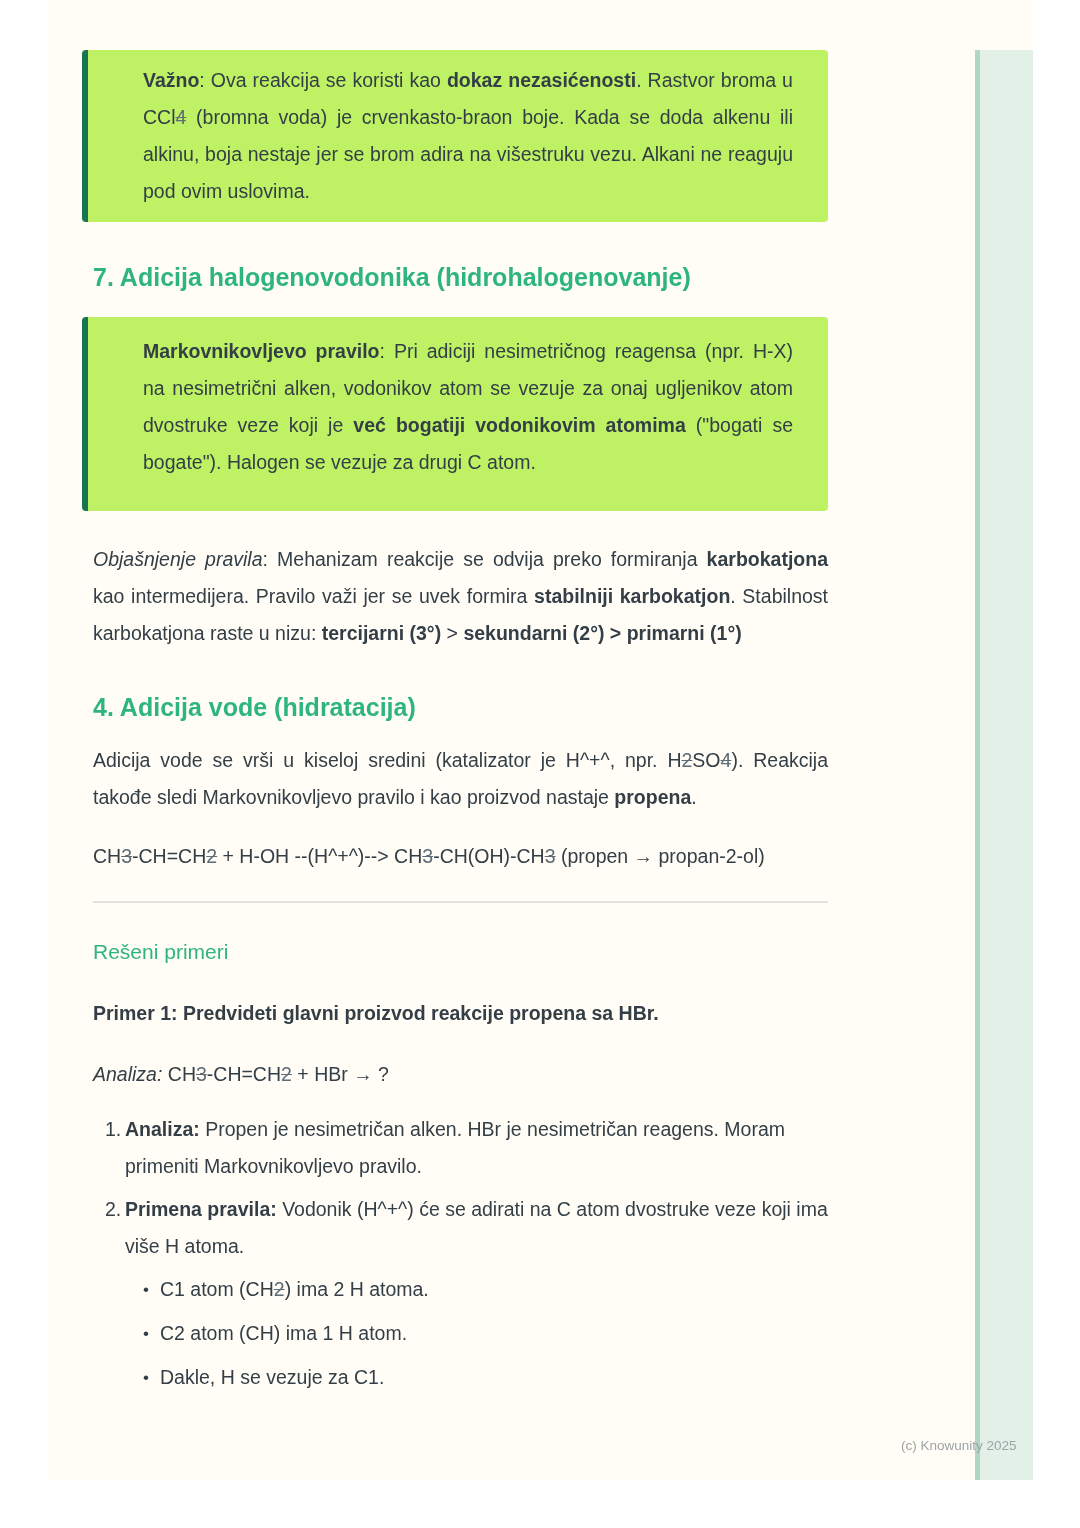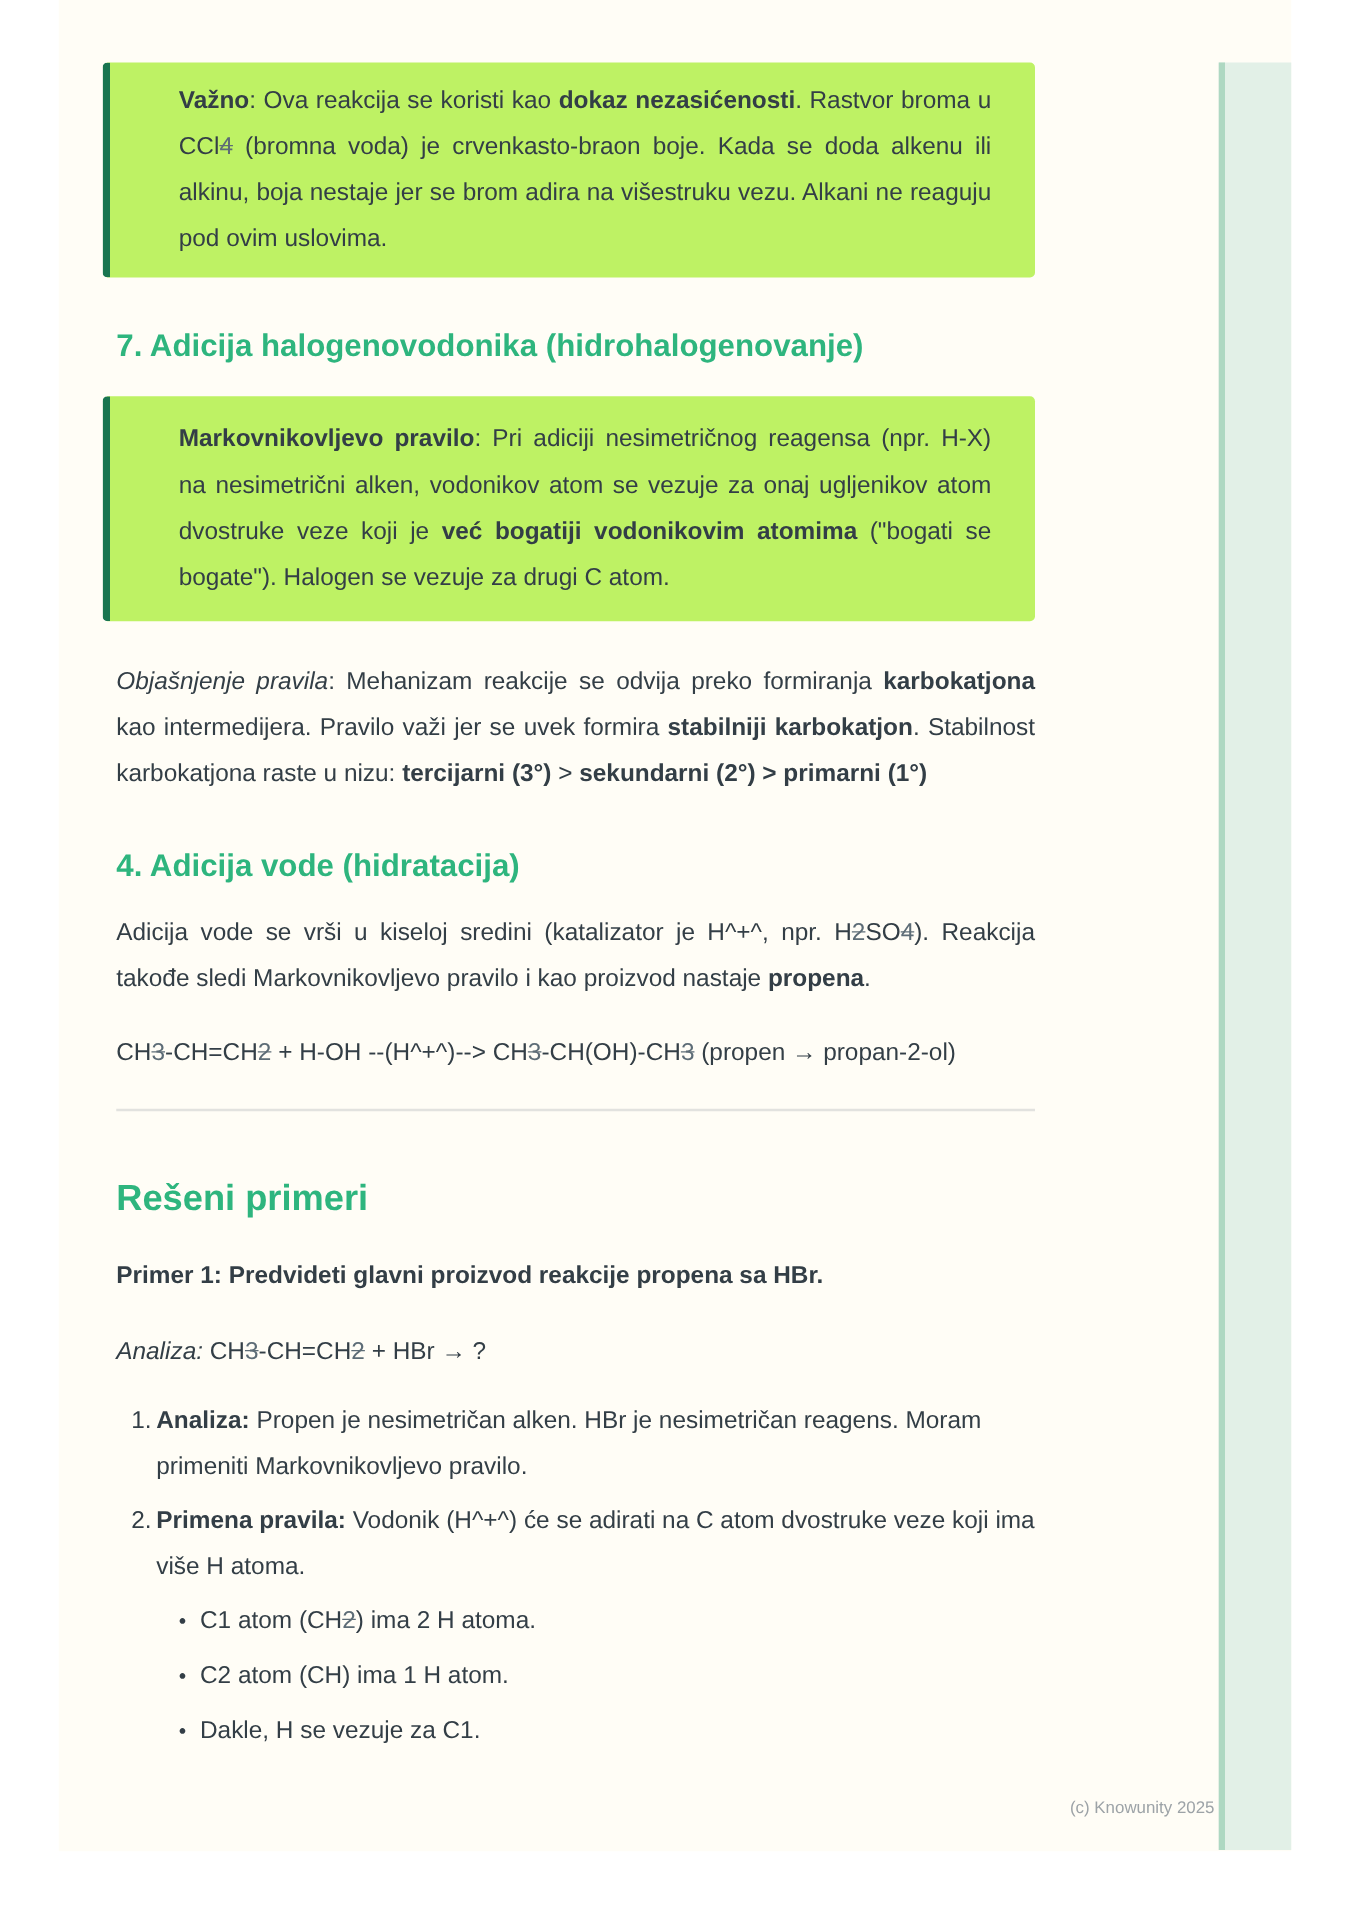--- a/index.html
+++ b/index.html
@@ -34,30 +34,30 @@
   .s { text-decoration:line-through; color:#5d6c76; }
   .callout {
     background:#bef264;
     border-left:6px solid #197550;
     border-radius:4px;
     margin-right:14px;
     padding:12px 35px 12px 55px;
     text-align:justify;
   }
   .callout-vazno { margin-top:50px; }
-  .callout-marko { margin-top:23px; padding-top:16px; padding-bottom:16px; }
+  .callout-marko { margin-top:23px; padding-top:16px; padding-bottom:30px; }
   .section-heading {
     color:#2eb57e;
     font-size:25px; font-weight:700; line-height:34px;
     margin:38px 0 0 11px;
   }
   .big-heading {
     color:#2eb57e;
-    font-size:29px; font-weight:700; line-height:42px;
-    margin:49px 0 0 11px;
+    font-size:21px; font-weight:400; line-height:42px;
+    margin:28px 0 0 11px;
   }
   .para { margin:20px 14px 0 11px; text-align:justify; }
   .para-objasnjenje { margin-top:30px; }
   .para-voda { margin-top:18px; }
   .formula { margin:22px 14px 0 11px; }
   .divider {
     border:none; border-top:2px solid #e2e2df;
     margin:26px 14px 0 11px;
   }
   .para-primer { margin-top:22px; }
@@ -75,21 +75,21 @@
   ul.bullets {
     list-style:none;
     margin:4px 14px 0 61px;
   }
   ul.bullets > li {
     display:flex; align-items:flex-start;
     margin-bottom:7px;
   }
   ul.bullets .dot { flex:none; width:17px; font-size:17px; }
   .copyright {
-    position:absolute; top:1437px; left:856px;
+    position:absolute; top:1437px; left:901px;
     font-size:13.5px; line-height:18px;
     color:#9da3a7;
     z-index:3;
     white-space:nowrap;
   }
 </style>
 </head>
 <body>
 
 <div class="card"></div>

